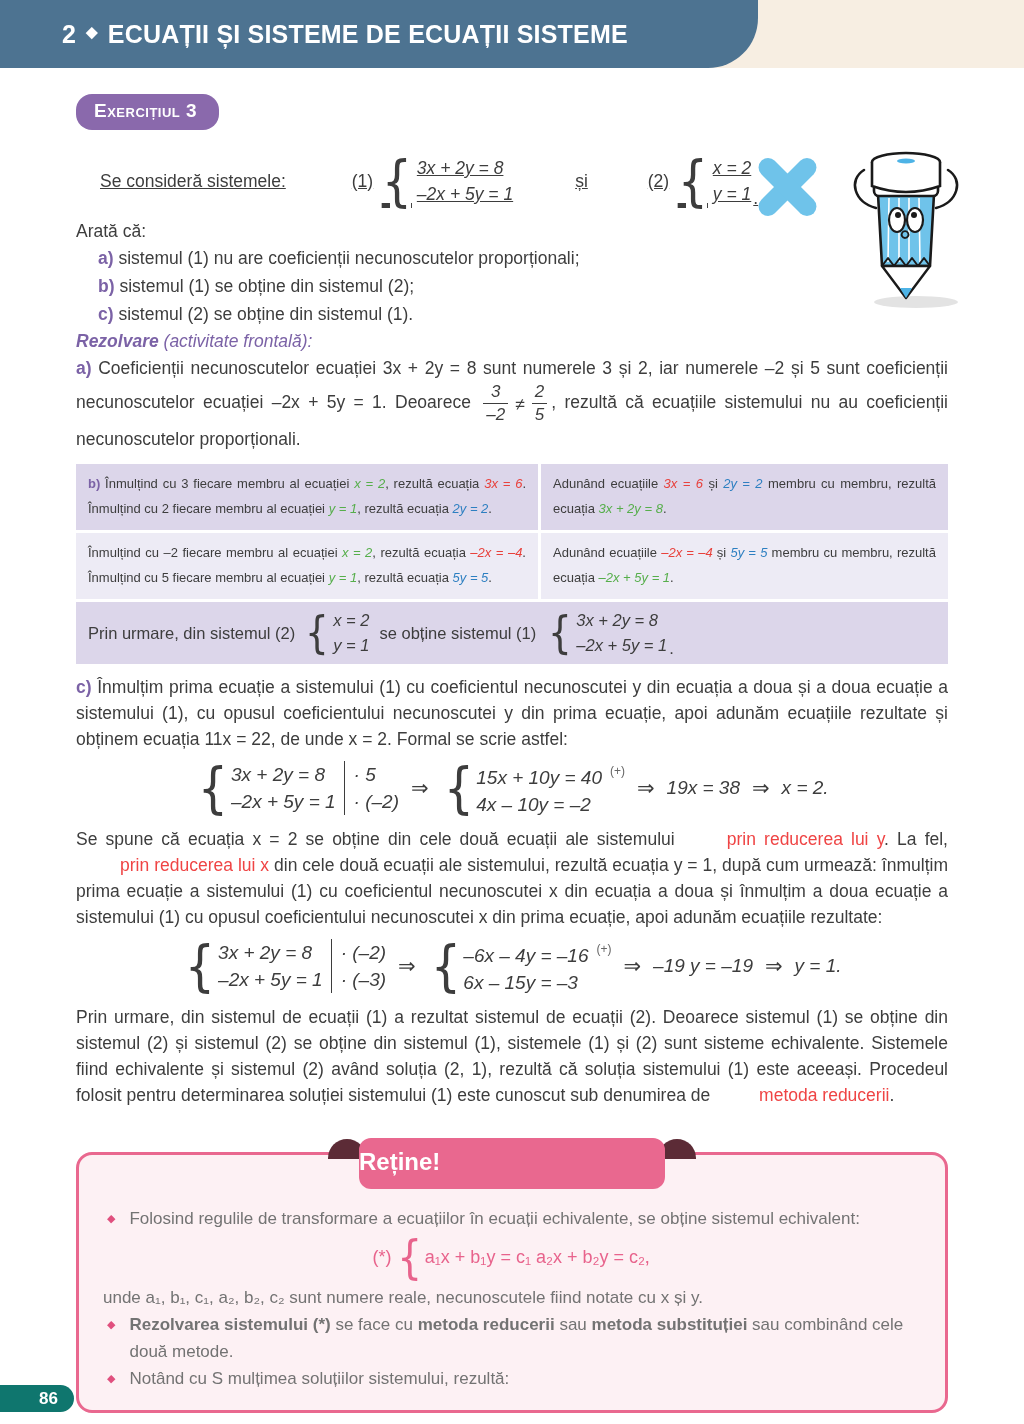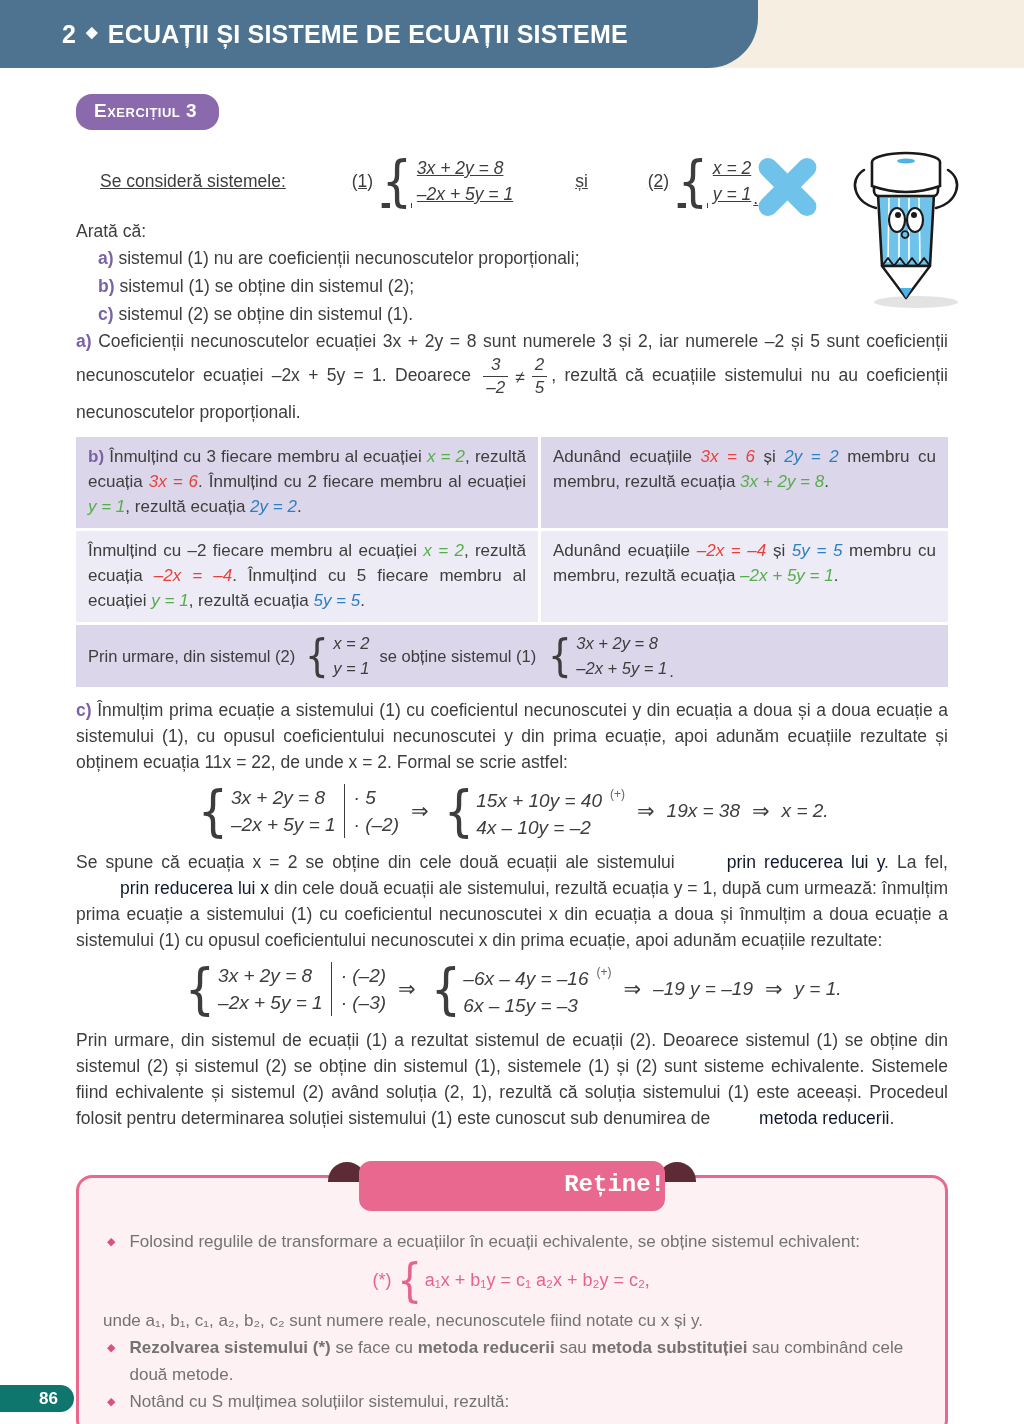--- a/index.html
+++ b/index.html
@@ -14,21 +14,21 @@
   .content{position:absolute;top:68px;left:76px;width:872px;}
 
   .badge{display:inline-block;margin-top:26px;background:#8a69ac;color:#fff;padding:6px 22px 8px 18px;
         border-radius:16px;font-size:19px;font-weight:bold;font-variant:small-caps;letter-spacing:.5px;}
 
   .m{font-style:italic;}
   .g{color:#56ae4b;}
   .r{color:#e8413c;}
   .b{color:#2d7fc1;}
   .pv{color:#7b62a6;font-weight:bold;}
-  .pl{color:#0f172a;padding-left:44px;}
+  .pl{color:#ef4444;padding-left:44px;}
 
   .sys{display:inline-flex;align-items:center;}
   .brace{font-family:"DejaVu Sans",sans-serif;font-weight:400;line-height:1;display:inline-block;
          transform:scaleX(.85);}
   .brace.b2{font-size:56px;}
   .brace.small{font-size:44px;}
   .sys .lines{display:flex;flex-direction:column;justify-content:center;margin-left:2px;}
   .sys .lines>span{line-height:26px;white-space:nowrap;}
   .sys .dot-end{align-self:flex-end;margin-left:2px;}
 
@@ -43,21 +43,21 @@
   .rezline{font-size:17.5px;line-height:27px;font-style:italic;color:#7b62a6;}
   .rezline .rz{font-weight:bold;}
 
   .frac{display:inline-flex;flex-direction:column;align-items:center;vertical-align:middle;
         font-size:17px;line-height:22px;margin:0 4px;font-style:italic;}
   .frac .den{border-top:1.5px solid #3d3d3d;padding:0 3px;}
   .neq{margin:0 3px;vertical-align:middle;}
 
   .tbl{margin-top:12px;}
   .trow{display:flex;gap:3px;margin-bottom:3px;}
-  .tcell{padding:7px 12px 9px 12px;font-size:17px;line-height:25px;text-align:justify;box-sizing:border-box;}
+  .tcell{padding:7px 12px 9px 12px;font-size:13px;line-height:25px;text-align:justify;box-sizing:border-box;}
   .tcell.left{width:462px;flex:none;}
   .tcell.right{flex:1;}
   .bg1{background:#dcd6ea;}
   .bg2{background:#edebf5;}
   .trow3{background:#dcd6ea;display:flex;align-items:center;padding:6px 12px;font-size:16.5px;}
   .trow3 .sys .lines>span{line-height:25px;}
 
   .eq-display{display:flex;align-items:center;justify-content:center;font-size:19px;margin:6px 0 8px 0;}
   .eq-display .lines{display:flex;flex-direction:column;}
   .eq-display .lines>span{line-height:27px;white-space:nowrap;font-style:italic;}
@@ -65,22 +65,22 @@
   .eq-display .arrow{margin:0 12px;font-size:21px;color:#3d3d3d;}
   .plusmark{font-size:12px;color:#666;vertical-align:9px;margin-left:8px;font-style:normal;}
   .res{font-style:italic;white-space:nowrap;}
 
   .retine{position:relative;margin-top:44px;border:3px solid #e9688f;border-radius:16px;
           background:#fdf1f4;padding:50px 26px 18px 24px;box-sizing:border-box;width:872px;}
   .fold{position:absolute;top:-16px;width:38px;height:20px;background:#5c2b36;border-radius:19px 19px 0 0;z-index:1;}
   .fold.fl{left:50%;margin-left:-184px;}
   .fold.fr{left:50%;margin-left:146px;}
   .ribbon{position:absolute;top:-17px;left:50%;transform:translateX(-50%);z-index:2;background:#e9688f;
-          color:#fff;font-weight:bold;font-size:24px;padding:10px 0 13px 0;width:306px;text-align:right;
-          border-radius:12px;font-family:Liberation Mono, monospace;}
+          color:#fff;font-weight:bold;font-size:24px;padding:10px 0 13px 0;width:306px;text-align:left;
+          border-radius:12px;}
   .retine .line{color:#737373;font-size:17px;line-height:27px;}
   .retine .bullet-row{display:flex;align-items:flex-start;}
   .retine .bdia{flex:none;font-size:11px;line-height:27px;margin-right:14px;margin-left:4px;color:#e0507e;}
   .retine .bold{font-weight:bold;}
   .retine .starline{display:flex;align-items:center;justify-content:center;color:#e8638c;font-size:18px;margin:2px 0 4px 0;}
   .retine .starline .lines>span{line-height:26px;white-space:nowrap;}
   .retine .starlabel{margin-right:4px;font-style:normal;}
   .retine .prime{align-self:flex-end;font-size:20px;}
   .retine .brace.small{font-size:46px;}
 
@@ -160,20 +160,23 @@
     </div>
     <div class="task">
       <span class="pv">b)</span>
       <span>sistemul (1) se obține din sistemul (2);</span>
     </div>
     <div class="task">
       <span class="pv">c)</span>
       <span>sistemul (2) se obține din sistemul (1).</span>
     </div>
 
+    <div class="rezline">
+      <span class="rz">Rezolvare</span><span> (activitate frontală):</span>
+    </div>
 
     <div class="para">
       <span class="pv">a)</span><span> Coeficienții necunoscutelor ecuației 3x + 2y = 8 sunt numerele 3 și 2, iar numerele –2 și 5 sunt coeficienții necunoscutelor ecuației –2x + 5y = 1. Deoarece </span><span class="frac">
           <span class="num">3</span>
           <span class="den">–2</span>
         </span><span class="neq">≠</span><span class="frac">
           <span class="num">2</span>
           <span class="den">5</span>
         </span><span>,  rezultă că ecuațiile sistemului nu au coeficienții necunoscutelor proporționali.</span>
     </div>

